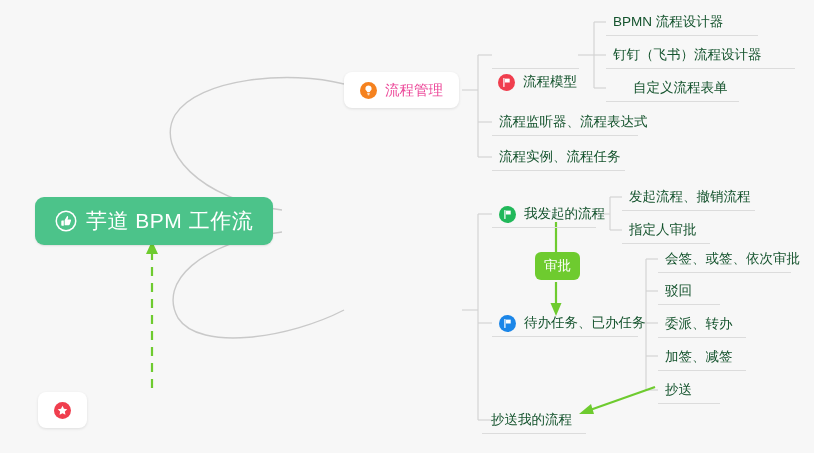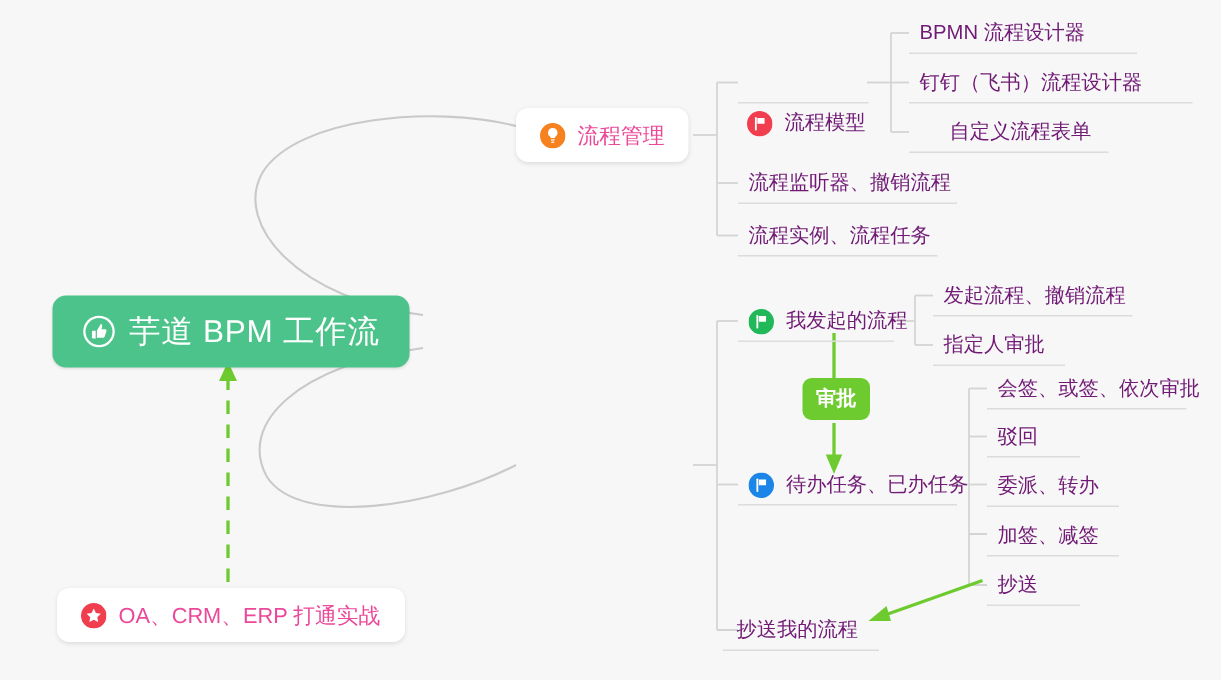--- a/index.html
+++ b/index.html
@@ -55,21 +55,21 @@
     padding: 0 16px;
     height: 36px;
     font-size: 14.5px;
     color: #ec4899;
     box-shadow: 0 1px 3px rgba(0,0,0,0.10);
   }
   .card-node .label { padding-left: 8px; }
   
   .leaf-node {
     font-size: 13.5px;
-    color: #701a75;
+    color: #14532d;
     height: 26px;
     padding: 0 8px 0 7px;
   }
   .leaf-node .label { padding-left: 0; }
   .leaf-node.with-icon .label { padding-left: 8px; }
   
   .underline {
     position: absolute;
     height: 1px;
     background: #dcdcdc;
@@ -213,21 +213,21 @@
     <span class="label">BPMN 流程设计器</span>
   </div>
   <div class="node leaf-node" style="left:606px; top:42px;">
     <span class="label">钉钉（飞书）流程设计器</span>
   </div>
   <div class="node leaf-node" style="left:580px; top:75px;margin-left:46px;">
     <span class="label">自定义流程表单</span>
   </div>
 
   <div class="node leaf-node" style="left:492px; top:109px;">
-    <span class="label">流程监听器、撤销流程</span>
+    <span class="label">流程监听器、流程表达式</span>
   </div>
   <div class="node leaf-node" style="left:492px; top:144px;">
     <span class="label">流程实例、流程任务</span>
   </div>
 
 
   <div class="node leaf-node with-icon" style="left:492px; top:201px;">
     <span class="ico ico-18">
       <svg viewBox="0 0 18 18" width="17" height="17">
         <circle cx="9" cy="9" r="9" fill="#21b85a"></circle>
@@ -238,21 +238,21 @@
     <span class="label">我发起的流程</span>
   </div>
 
   <div class="node leaf-node" style="left:622px; top:184px;">
     <span class="label">发起流程、撤销流程</span>
   </div>
   <div class="node leaf-node" style="left:622px; top:217px;">
     <span class="label">指定人审批</span>
   </div>
 
-  <div class="node badge-node" style="left:535px; top:252px;font-weight:bold;">
+  <div class="node badge-node" style="left:535px; top:252px;">
     <span class="label">审批</span>
   </div>
 
   <div class="node leaf-node with-icon" style="left:492px; top:310px;justify-content:flex-end;">
     <span class="ico ico-18">
       <svg viewBox="0 0 18 18" width="17" height="17">
         <circle cx="9" cy="9" r="9" fill="#1b86e8"></circle>
         <rect x="5.6" y="4.3" width="1.3" height="9.4" rx="0.55" fill="#ffffff"></rect>
         <path d="M7.3 4.9h5.1v4.1H7.3z" fill="#ffffff"></path>
       </svg>
@@ -280,16 +280,15 @@
     <span class="label">抄送我的流程</span>
   </div>
 
   <div class="node card-node" style="left:38px; top:392px;">
     <span class="ico ico-18">
       <svg viewBox="0 0 18 18" width="17" height="17">
         <circle cx="9" cy="9" r="9" fill="#f03e4e"></circle>
         <path d="M9 3.9l1.55 3.15 3.48.5-2.52 2.46.6 3.46L9 11.84l-3.11 1.63.6-3.46L3.97 7.55l3.48-.5z" fill="#ffffff"></path>
       </svg>
     </span>
-    <span class="label">OA、CRM、ERP 打通实战</span>
   </div>
 
 </div>
 
 </body></html>

